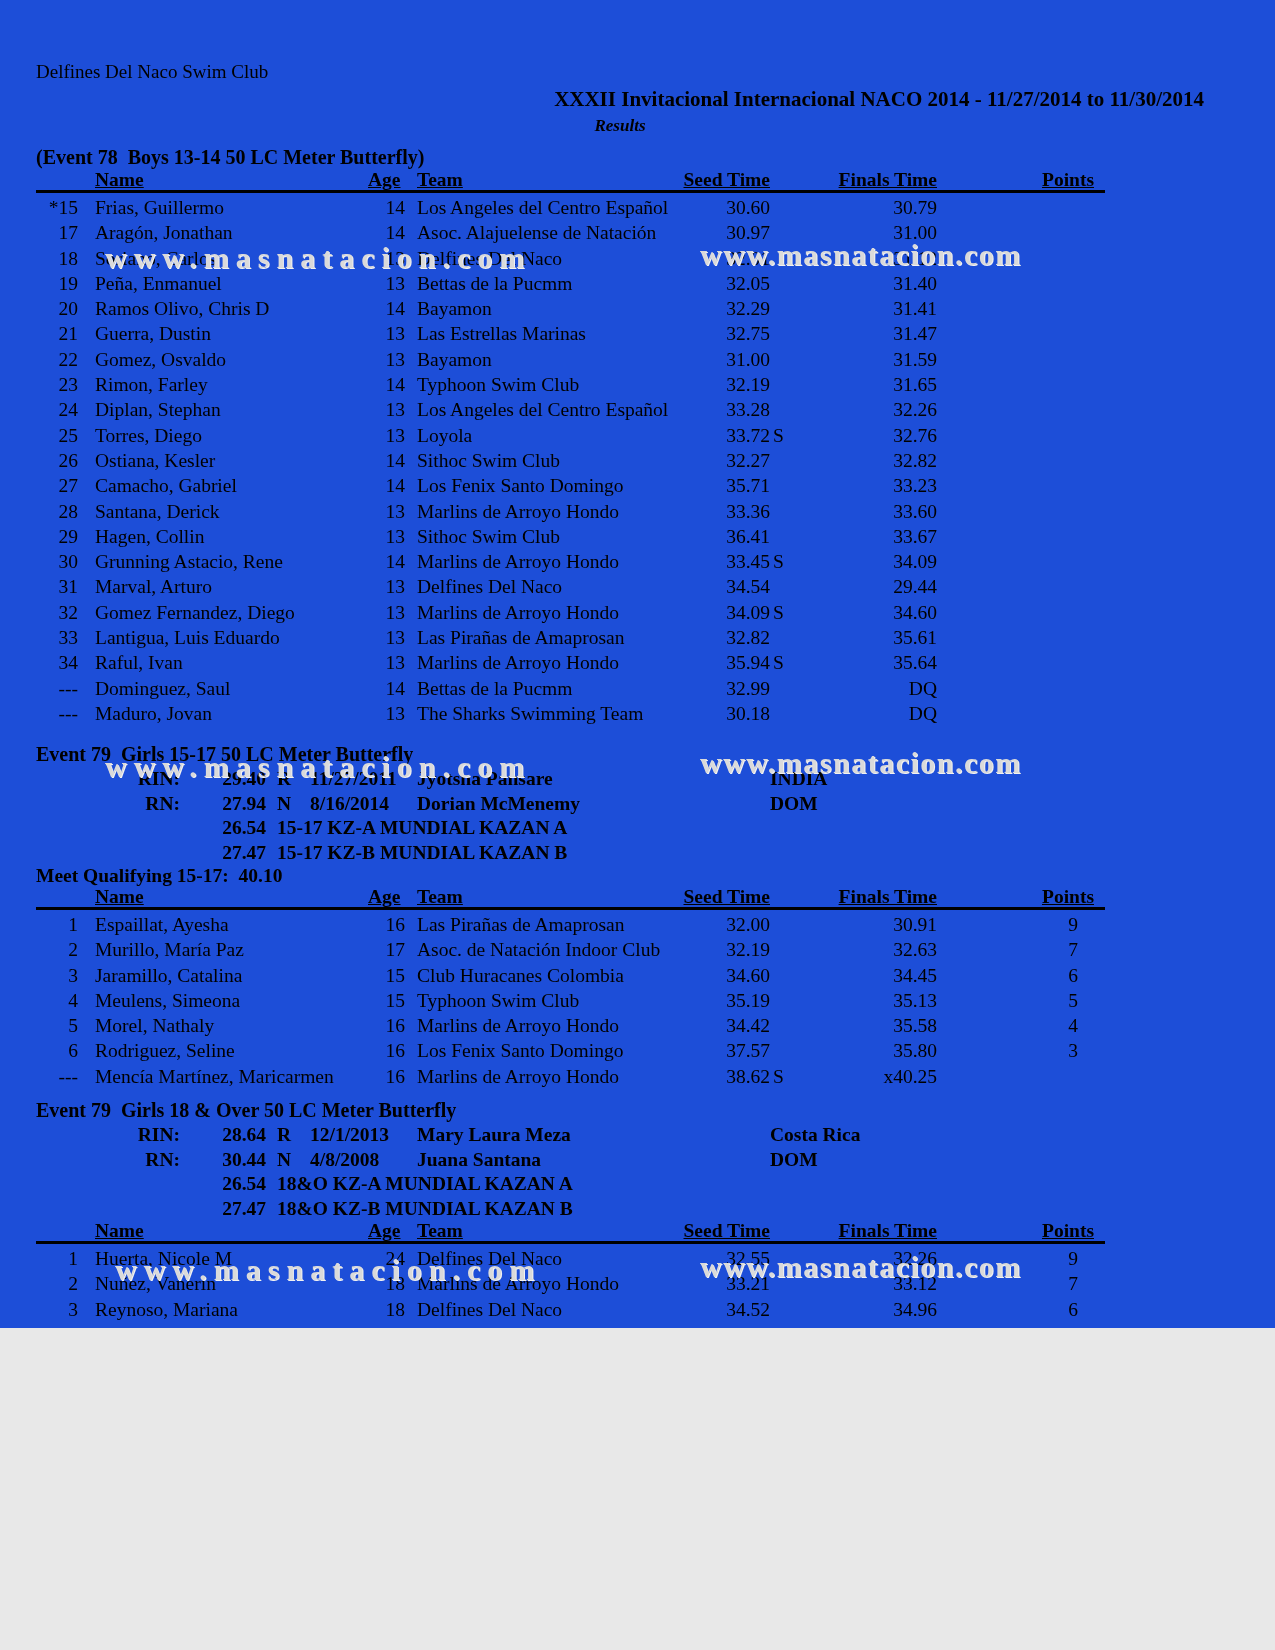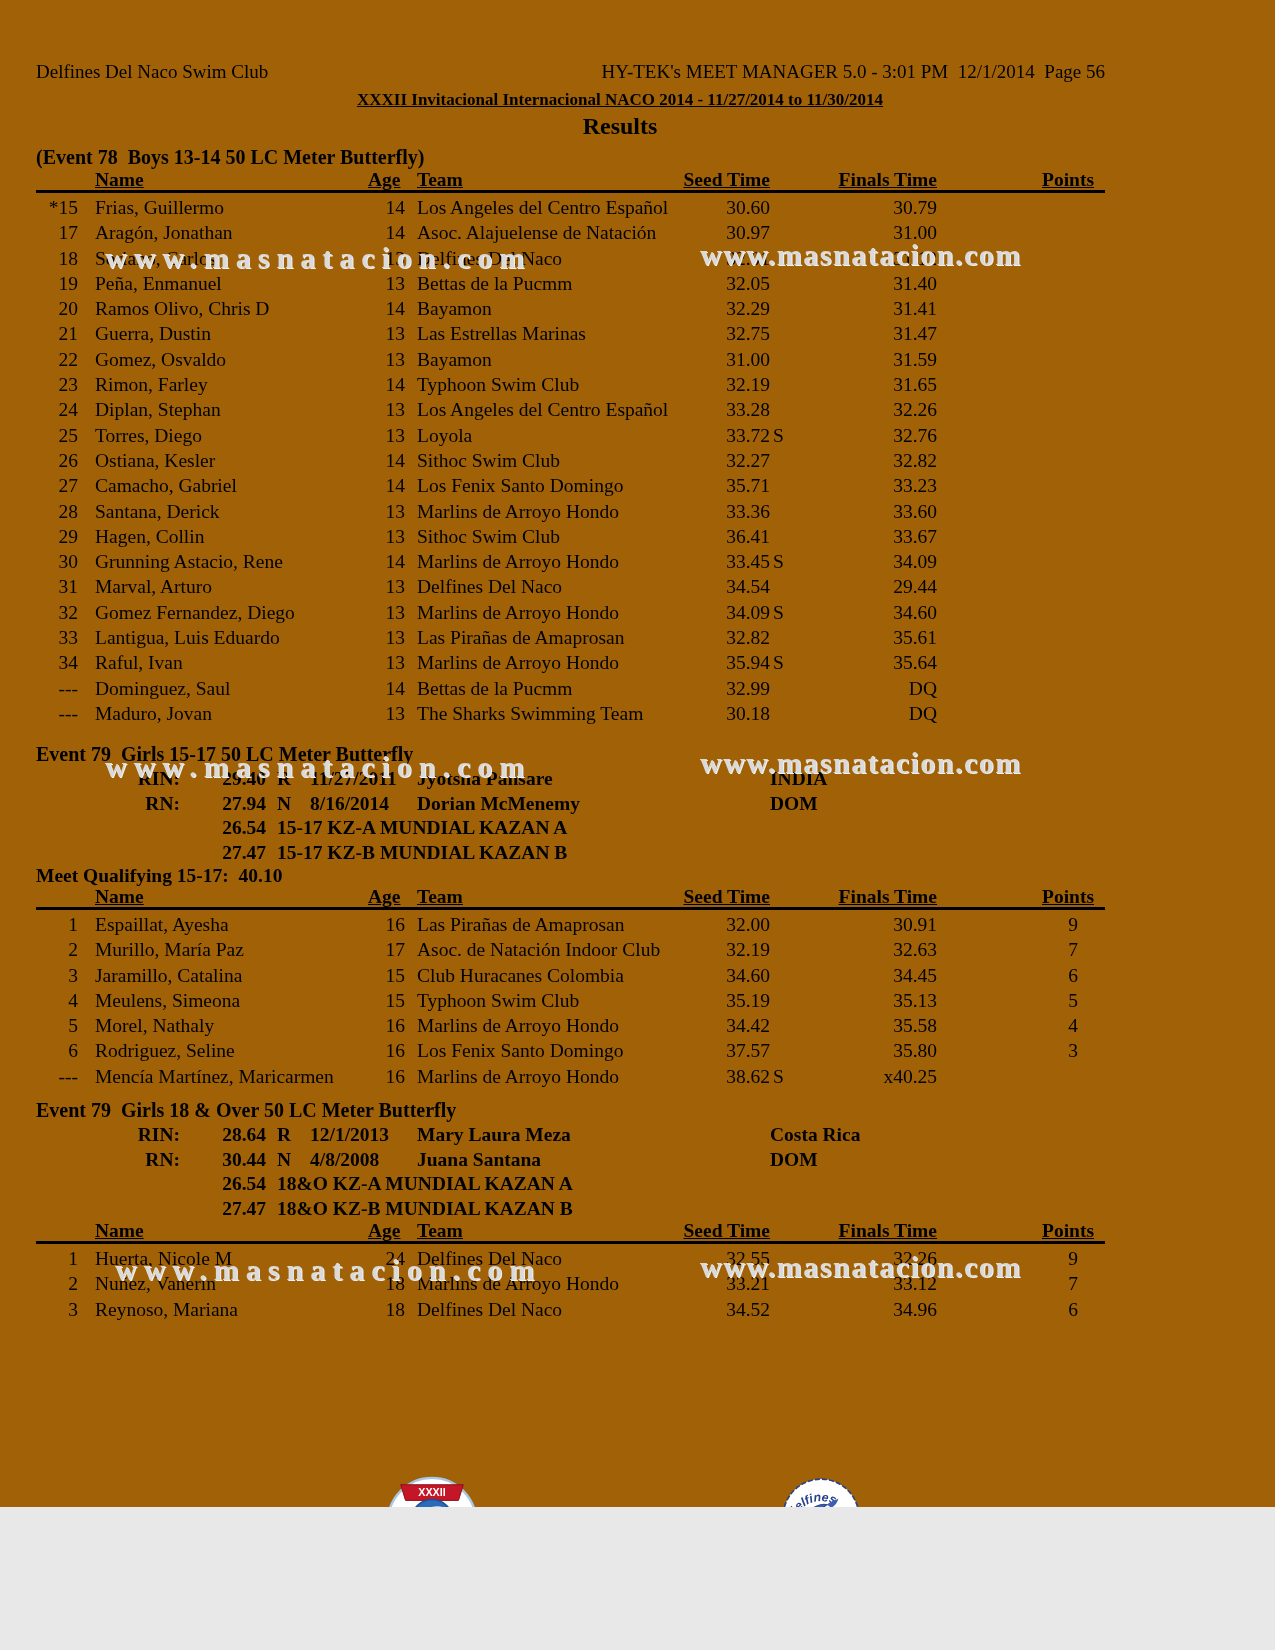--- a/index.html
+++ b/index.html
@@ -1,25 +1,25 @@
 <!DOCTYPE html>
 <html><head>
 <meta charset="utf-8">
 <style>
   html,body{margin:0;padding:0;background:#e8e8e8;}
-  .page{position:relative;width:1275px;height:1507px;margin:0 auto;background:#a16207;
+  .page{position:relative;width:1275px;height:1328px;margin:0 auto;background:#1d4ed8;
         font-family:"Liberation Serif","DejaVu Serif",serif;color:#000;overflow:hidden;}
   
   .meta{position:absolute;left:36px;top:62px;width:1069px;display:flex;justify-content:space-between;
         font-size:19px;line-height:20px;}
   .meta span{white-space:pre;}
-  .title{position:absolute;left:36px;top:88px;width:1168px;text-align:center;font-weight:bold;
-         font-size:17px;line-height:23px;white-space:pre;text-decoration:underline;}
+  .title{position:absolute;left:36px;top:88px;width:1168px;text-align:right;font-weight:bold;
+         font-size:21px;line-height:23px;white-space:pre;}
   .subtitle{position:absolute;left:36px;top:115px;width:1168px;text-align:center;font-weight:bold;
-            font-size:24px;line-height:22px;}
+            font-size:17px;line-height:22px;font-style:italic;}
   
   .section{position:absolute;left:36px;width:1069px;}
   .sec1{top:146px;}
   .sec2{top:743px;}
   .sec3{top:1099px;}
   .event-heading{font-weight:bold;font-size:20px;height:24px;line-height:22px;white-space:pre;}
   .record-line{position:relative;height:24.5px;line-height:24.5px;font-weight:bold;font-size:19.5px;}
   .record-line span{position:absolute;white-space:pre;}
   .r-label{left:0;width:144px;text-align:right;}
   .r-time{left:154px;width:76px;text-align:right;}
@@ -62,21 +62,20 @@
   .meet-logo{position:absolute;left:383px;top:1470px;width:98px;height:100px;}
   .club-logo{position:absolute;left:780px;top:1476px;width:82px;height:82px;}
 </style>
 </head>
 <body>
 
 <div class="page">
 
   <div class="meta">
     <span>Delfines Del Naco Swim Club</span>
-    <span>HY-TEK's MEET MANAGER 5.0 - 3:01 PM  12/1/2014  Page 56</span>
   </div>
 
   <div class="title">XXXII Invitacional Internacional NACO 2014 - 11/27/2014 to 11/30/2014</div>
   <div class="subtitle">Results</div>
 
   <div class="section sec1" id="sec-event78">
       <div class="event-heading">(Event 78  Boys 13-14 50 LC Meter Butterfly)</div>
       <div class="colhead">
         <span class="h-name">Name</span>
         <span class="h-age">Age</span>

